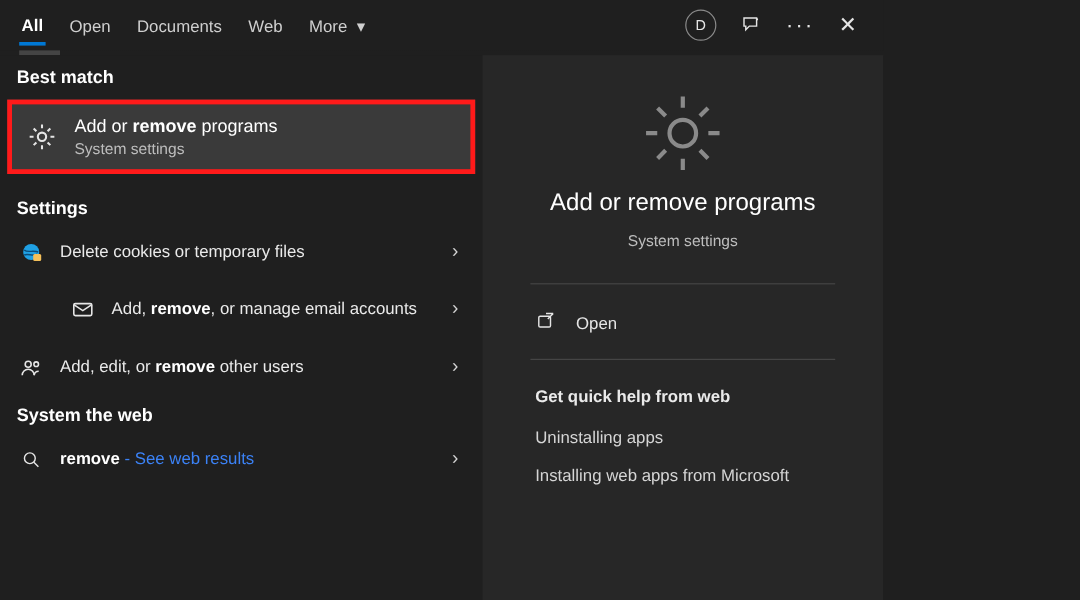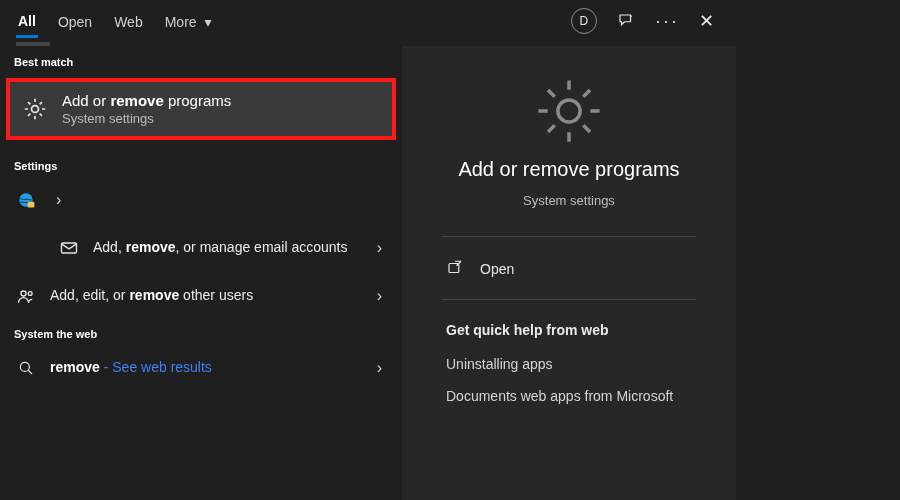--- a/index.html
+++ b/index.html
@@ -51,21 +51,21 @@
 
   
   .body { flex: 1; display: flex; min-height: 0; }
   .left  { width: 402px; background: #1f1f1f; }
   .right { flex: 1; background: #272727; padding: 0; display:flex; flex-direction:column; }
 
   
   .section-label {
     padding: 10px 14px 6px 14px;
     font-weight: 600;
-    font-size: 11px;
+    font-size: 15px;
     color: #ffffff;
   }
   .best-match {
     margin: 4px 6px 10px 6px;
     background: #3a3a3a;
     border: 4px solid #ff1a1a;
     display: flex; align-items: center;
     padding: 10px 10px;
     gap: 12px;
   }
@@ -108,20 +108,21 @@
 
 </style>
 </head>
 <body>
 
 <div class="window">
 
   <div class="tabbar">
     <div class="tab active"><span>All</span></div>
     <div class="tab"><span>Open</span></div>
+    <div class="tab"><span>Documents</span></div>
     <div class="tab"><span>Web</span></div>
     <div class="tab">
       <span>More</span>
       <span class="chev">▾</span>
     </div>
 
     <div class="topbar-spacer"></div>
 
     <div class="top-actions">
       <div class="avatar-circle">
@@ -162,20 +163,23 @@
 
       <div class="section-label">Settings</div>
 
       <div class="result-row">
         <div class="ico">
           <svg width="20" height="20" viewBox="0 0 24 24">
             <circle cx="12" cy="12" r="8" fill="#1fa0e4"></circle>
             <path d="M5 10c3 3 9 0 14 2M5 15c4-2 9 2 13-1" stroke="#0a4d7a" stroke-width="1.4" fill="none"></path>
             <rect x="14" y="14" width="8" height="7" rx="1.5" fill="#f4c05a"></rect>
           </svg>
+        </div>
+        <div class="lbl">
+          <span>Delete cookies or temporary files</span>
         </div>
         <div class="chev">›</div>
       </div>
 
       <div class="result-row result-row--tall">
         <div class="ico">
           <svg width="20" height="20" viewBox="0 0 24 24" class="stroke-white">
             <rect x="3" y="6" width="18" height="12" rx="1.5"></rect>
             <path d="M3 7l9 6 9-6"></path>
           </svg>
@@ -241,19 +245,19 @@
               <path d="M12 3h8M20 3l-6 6"></path>
             </svg>
           </span>
           <span>Open</span>
         </div>
 
         <hr class="hr">
 
         <div class="qh-title">Get quick help from web</div>
         <div class="qh-item"><span>Uninstalling apps</span></div>
-        <div class="qh-item"><span>Documents web apps from Microsoft</span></div>
+        <div class="qh-item"><span>Installing web apps from Microsoft</span></div>
 
       </div>
     </div>
 
   </div>
 </div>
 
 </body></html>

